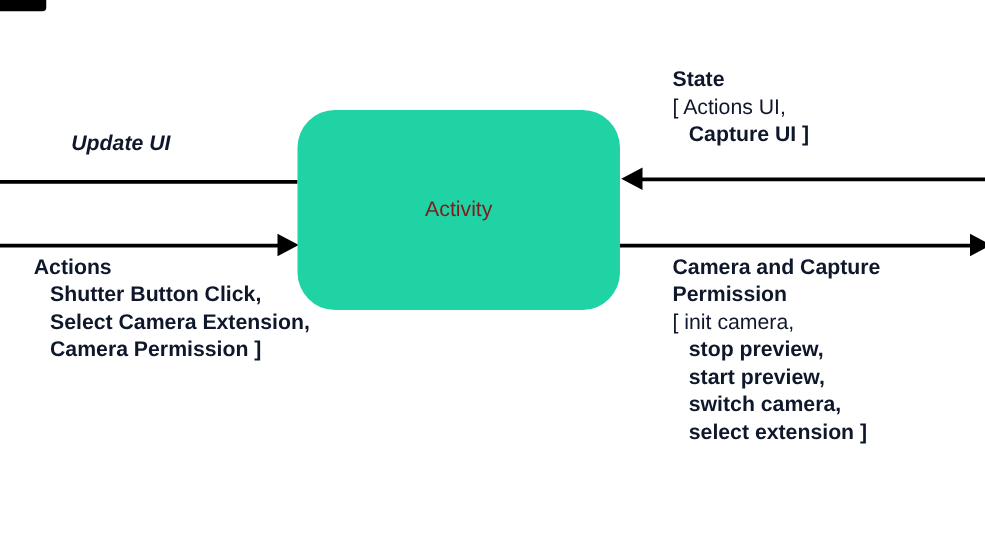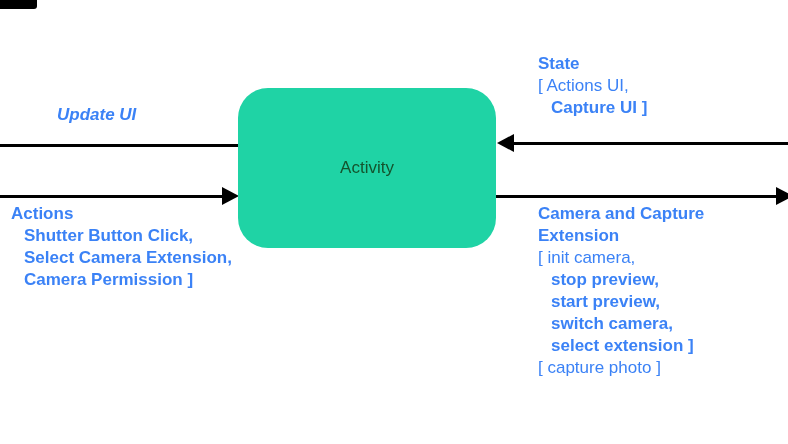--- a/index.html
+++ b/index.html
@@ -52,21 +52,21 @@
     justify-content: center;
   }
   .node-label {
     color: #ffffff;
     font-size: 17px;
   }
   .lbl {
     position: absolute;
     font-size: 17px;
     line-height: 22px;
-    color: #3b82f6;
+    color: #0f172a;
     white-space: nowrap;
   }
   .bold { font-weight: bold; }
   .ind { padding-left: 13px; font-weight: bold; }
 </style>
 </head>
 <body>
 
 <div class="canvas">
 
@@ -77,42 +77,41 @@
   <div class="line" style="left:0; top:195px; width:228px;"></div>
   <div class="arrow-right" style="left:222px; top:187px;"></div>
 
   <div class="line" style="left:510px; top:142px; width:278px;"></div>
   <div class="arrow-left" style="left:497px; top:134px;"></div>
 
   <div class="line" style="left:496px; top:195px; width:292px;"></div>
   <div class="arrow-right" style="left:776px; top:187px;"></div>
 
   <div class="node" style="background: rgb(31, 211, 165);">
-    <span class="node-label" style="color: #14532d;">Activity</span>
+    <span class="node-label" style="color: #7f1d1d;">Activity</span>
   </div>
 
   <div class="lbl bold" style="left:57px; top:104px;font-style:italic;">Update UI</div>
 
-  <div class="lbl" style="left:11px; top:203px;">
+  <div class="lbl" style="left:27px; top:203px;">
     <div class="bold">Actions</div>
     <div class="ind">Shutter Button Click,</div>
     <div class="ind">Select Camera Extension,</div>
     <div class="ind">Camera Permission ]</div>
   </div>
 
   <div class="lbl" style="left:538px; top:53px;">
     <div class="bold">State</div>
     <div>[ Actions UI,</div>
     <div class="ind">Capture UI ]</div>
   </div>
 
   <div class="lbl" style="left:538px; top:203px;">
     <div class="bold">Camera and Capture</div>
-    <div class="bold">Extension</div>
+    <div class="bold">Permission</div>
     <div>[ init camera,</div>
     <div class="ind">stop preview,</div>
     <div class="ind">start preview,</div>
     <div class="ind">switch camera,</div>
     <div class="ind">select extension ]</div>
-    <div>[ capture photo ]</div>
   </div>
 
 </div>
 
 </body></html>

